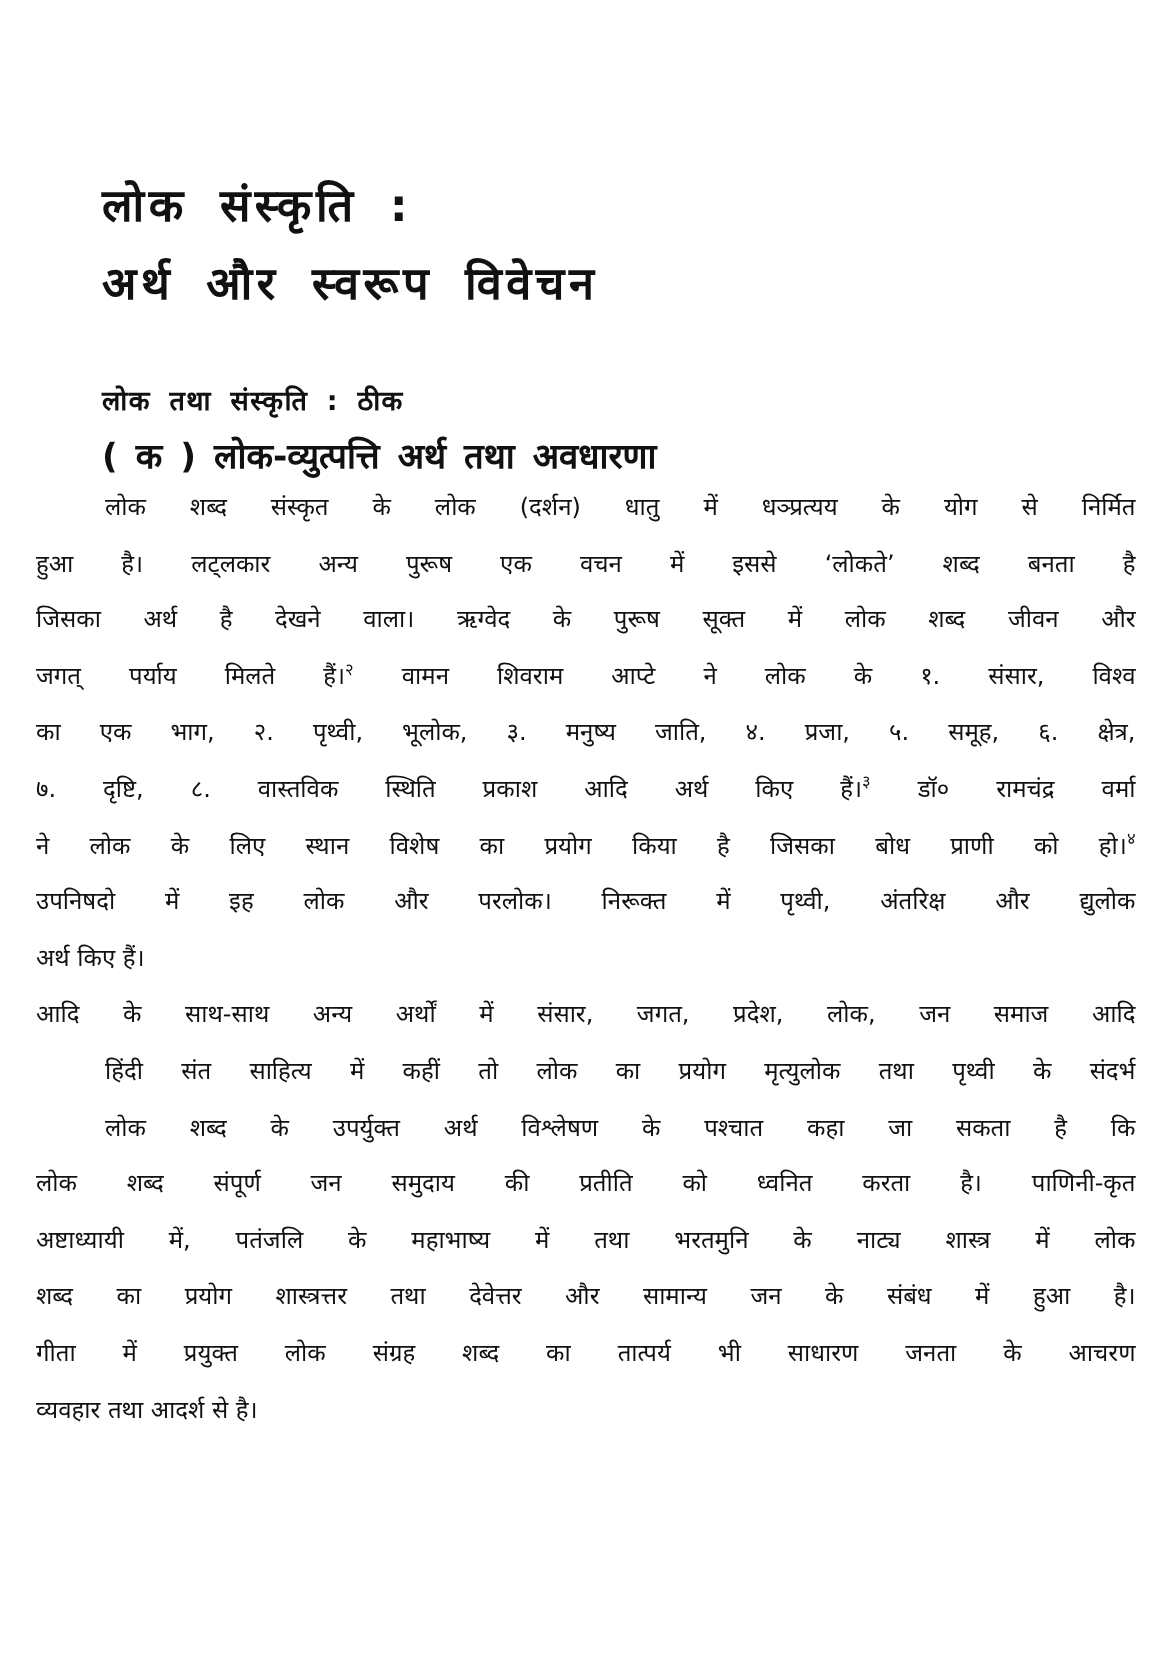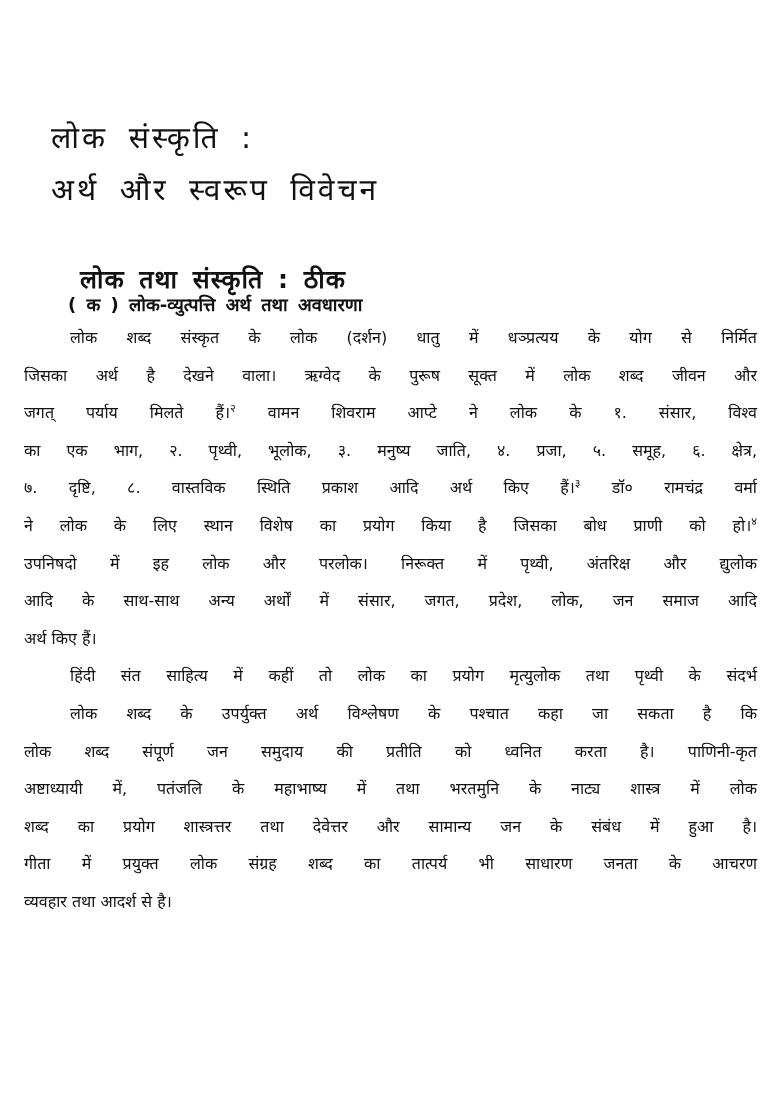--- a/index.html
+++ b/index.html
@@ -16,49 +16,49 @@
       font-family: "DejaVu Sans", "Liberation Sans", sans-serif;
     }
     .page {
       position: absolute;
       left: 0; top: 0;
       width: 780px; height: 1108px;
       background: #ffffff;
     }
     .chapter-title {
       position: absolute;
-      left: 51px;
+      left: 68px;
       top: 112px;
       width: 600px;
       margin: 0;
-      font-weight: normal;
+      font-weight: bold;
       font-size: 30px;
       line-height: 52px;
       letter-spacing: 3px;
       word-spacing: 8px;
     }
     .chapter-title span { display: block; }
     .section-heading {
       position: absolute;
       left: 68px;
       top: 250px;
-      margin: 12px;
+      margin: 0;
       font-weight: bold;
-      font-size: 25px;
+      font-size: 18px;
       line-height: 36px;
       letter-spacing: 1px;
       word-spacing: 5px;
     }
     .sub-heading {
       position: absolute;
       left: 68px;
       top: 287px;
       margin: 0;
       font-weight: bold;
-      font-size: 18px;
+      font-size: 23px;
       line-height: 36px;
       word-spacing: 4px;
     }
     .body-text {
       position: absolute;
       left: 24px;
       top: 326px;
       width: 733px;
     }
     .line {
@@ -88,28 +88,29 @@
   </h1>
 
   <h2 class="section-heading">लोक तथा संस्कृति : ठीक</h2>
 
   <h3 class="sub-heading">( क ) लोक-व्युत्पत्ति अर्थ तथा अवधारणा</h3>
 
   <div class="body-text">
 
     <div>
       <span class="line first"><span>लोक शब्द संस्कृत के लोक (दर्शन) धातु में धञ्प्रत्यय के योग से निर्मित</span></span>
+      <span class="line"><span>हुआ है। लट्लकार अन्य पुरूष एक वचन में इससे ‘लोकते’ शब्द बनता है</span></span>
       <span class="line"><span>जिसका अर्थ है देखने वाला। ऋग्वेद के पुरूष सूक्त में लोक शब्द जीवन और</span></span>
       <span class="line"><span>जगत् पर्याय मिलते हैं।</span><sup>२</sup> <span>वामन शिवराम आप्टे ने लोक के १. संसार, विश्व</span></span>
       <span class="line"><span>का एक भाग, २. पृथ्वी, भूलोक, ३. मनुष्य जाति, ४. प्रजा, ५. समूह, ६. क्षेत्र,</span></span>
       <span class="line"><span>७. दृष्टि, ८. वास्तविक स्थिति प्रकाश आदि अर्थ किए हैं।</span><sup>३</sup> <span>डॉ० रामचंद्र वर्मा</span></span>
       <span class="line"><span>ने लोक के लिए स्थान विशेष का प्रयोग किया है जिसका बोध प्राणी को हो।</span><sup>४</sup></span>
       <span class="line"><span>उपनिषदो में इह लोक और परलोक। निरूक्त में पृथ्वी, अंतरिक्ष और द्युलोक</span></span>
+      <span class="line last"><span>अर्थ किए हैं।</span></span>
       <span class="line"><span>आदि के साथ-साथ अन्य अर्थों में संसार, जगत, प्रदेश, लोक, जन समाज आदि</span></span>
-      <span class="line last"><span>अर्थ किए हैं।</span></span>
     </div>
 
     <div>
       <span class="line first"><span>हिंदी संत साहित्य में कहीं तो लोक का प्रयोग मृत्युलोक तथा पृथ्वी के संदर्भ</span></span>
     </div>
 
     <div>
       <span class="line first"><span>लोक शब्द के उपर्युक्त अर्थ विश्लेषण के पश्चात कहा जा सकता है कि</span></span>
       <span class="line"><span>लोक शब्द संपूर्ण जन समुदाय की प्रतीति को ध्वनित करता है। पाणिनी-कृत</span></span>
       <span class="line"><span>अष्टाध्यायी में, पतंजलि के महाभाष्य में तथा भरतमुनि के नाट्य शास्त्र में लोक</span></span>

